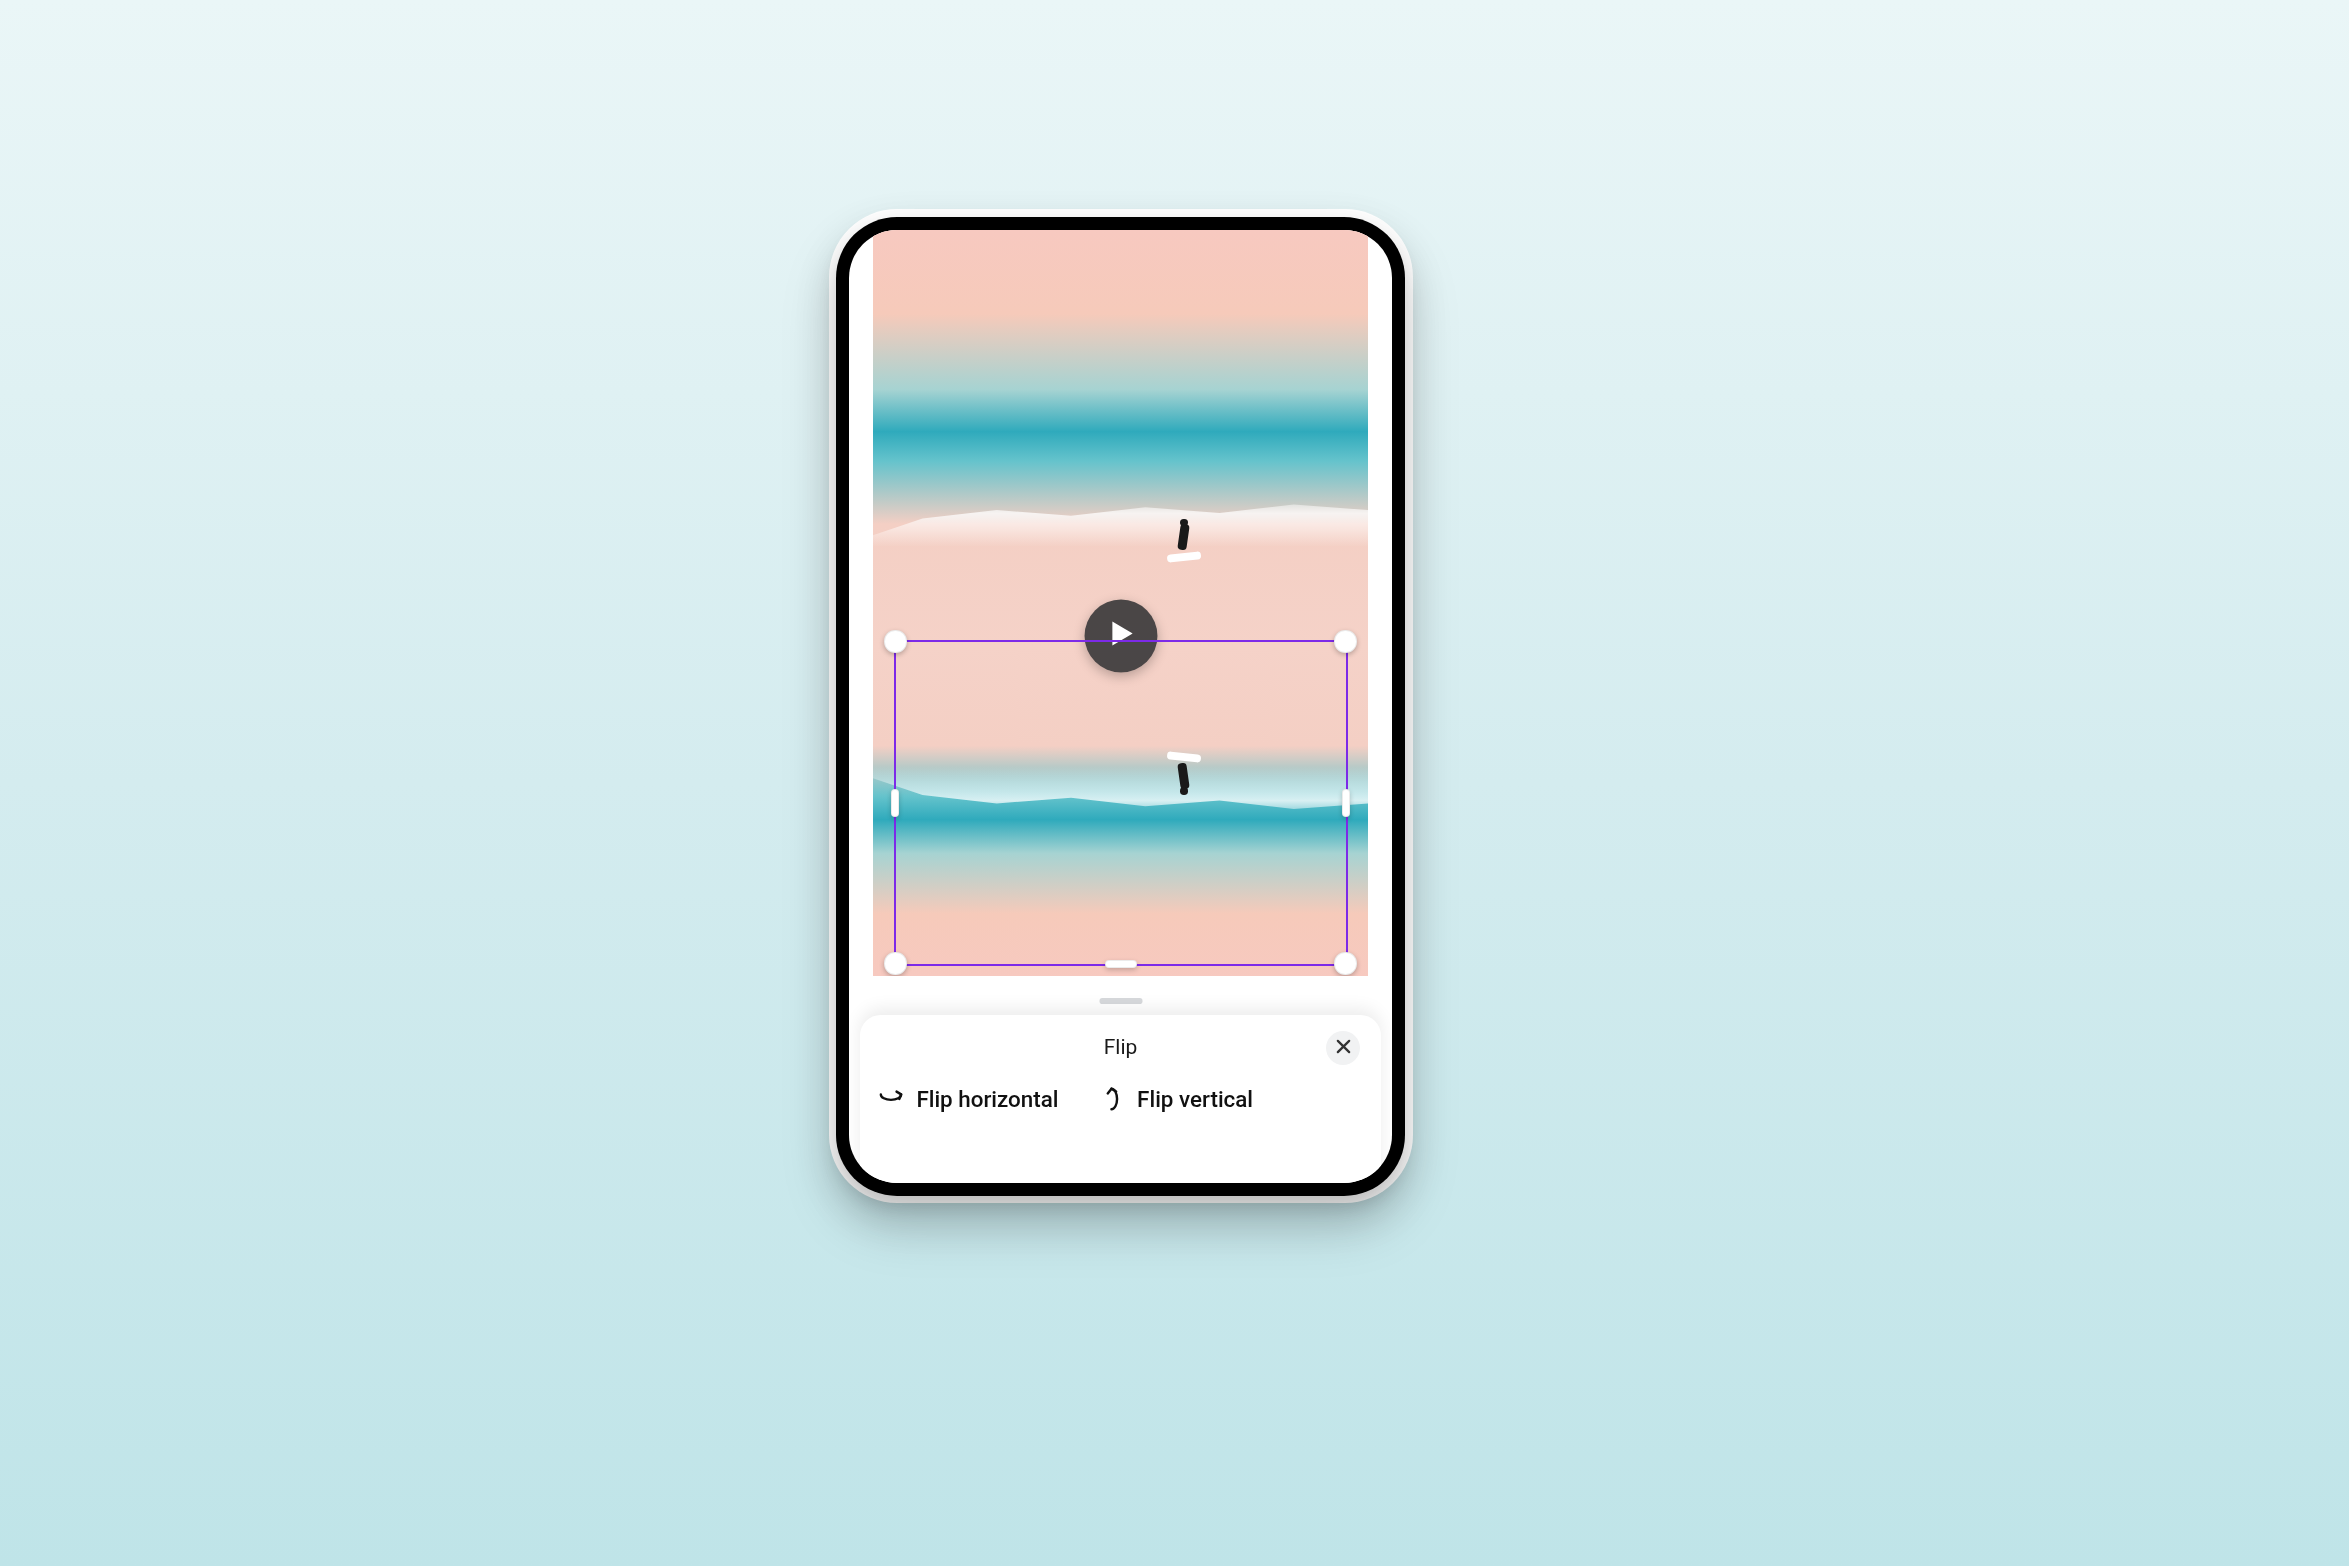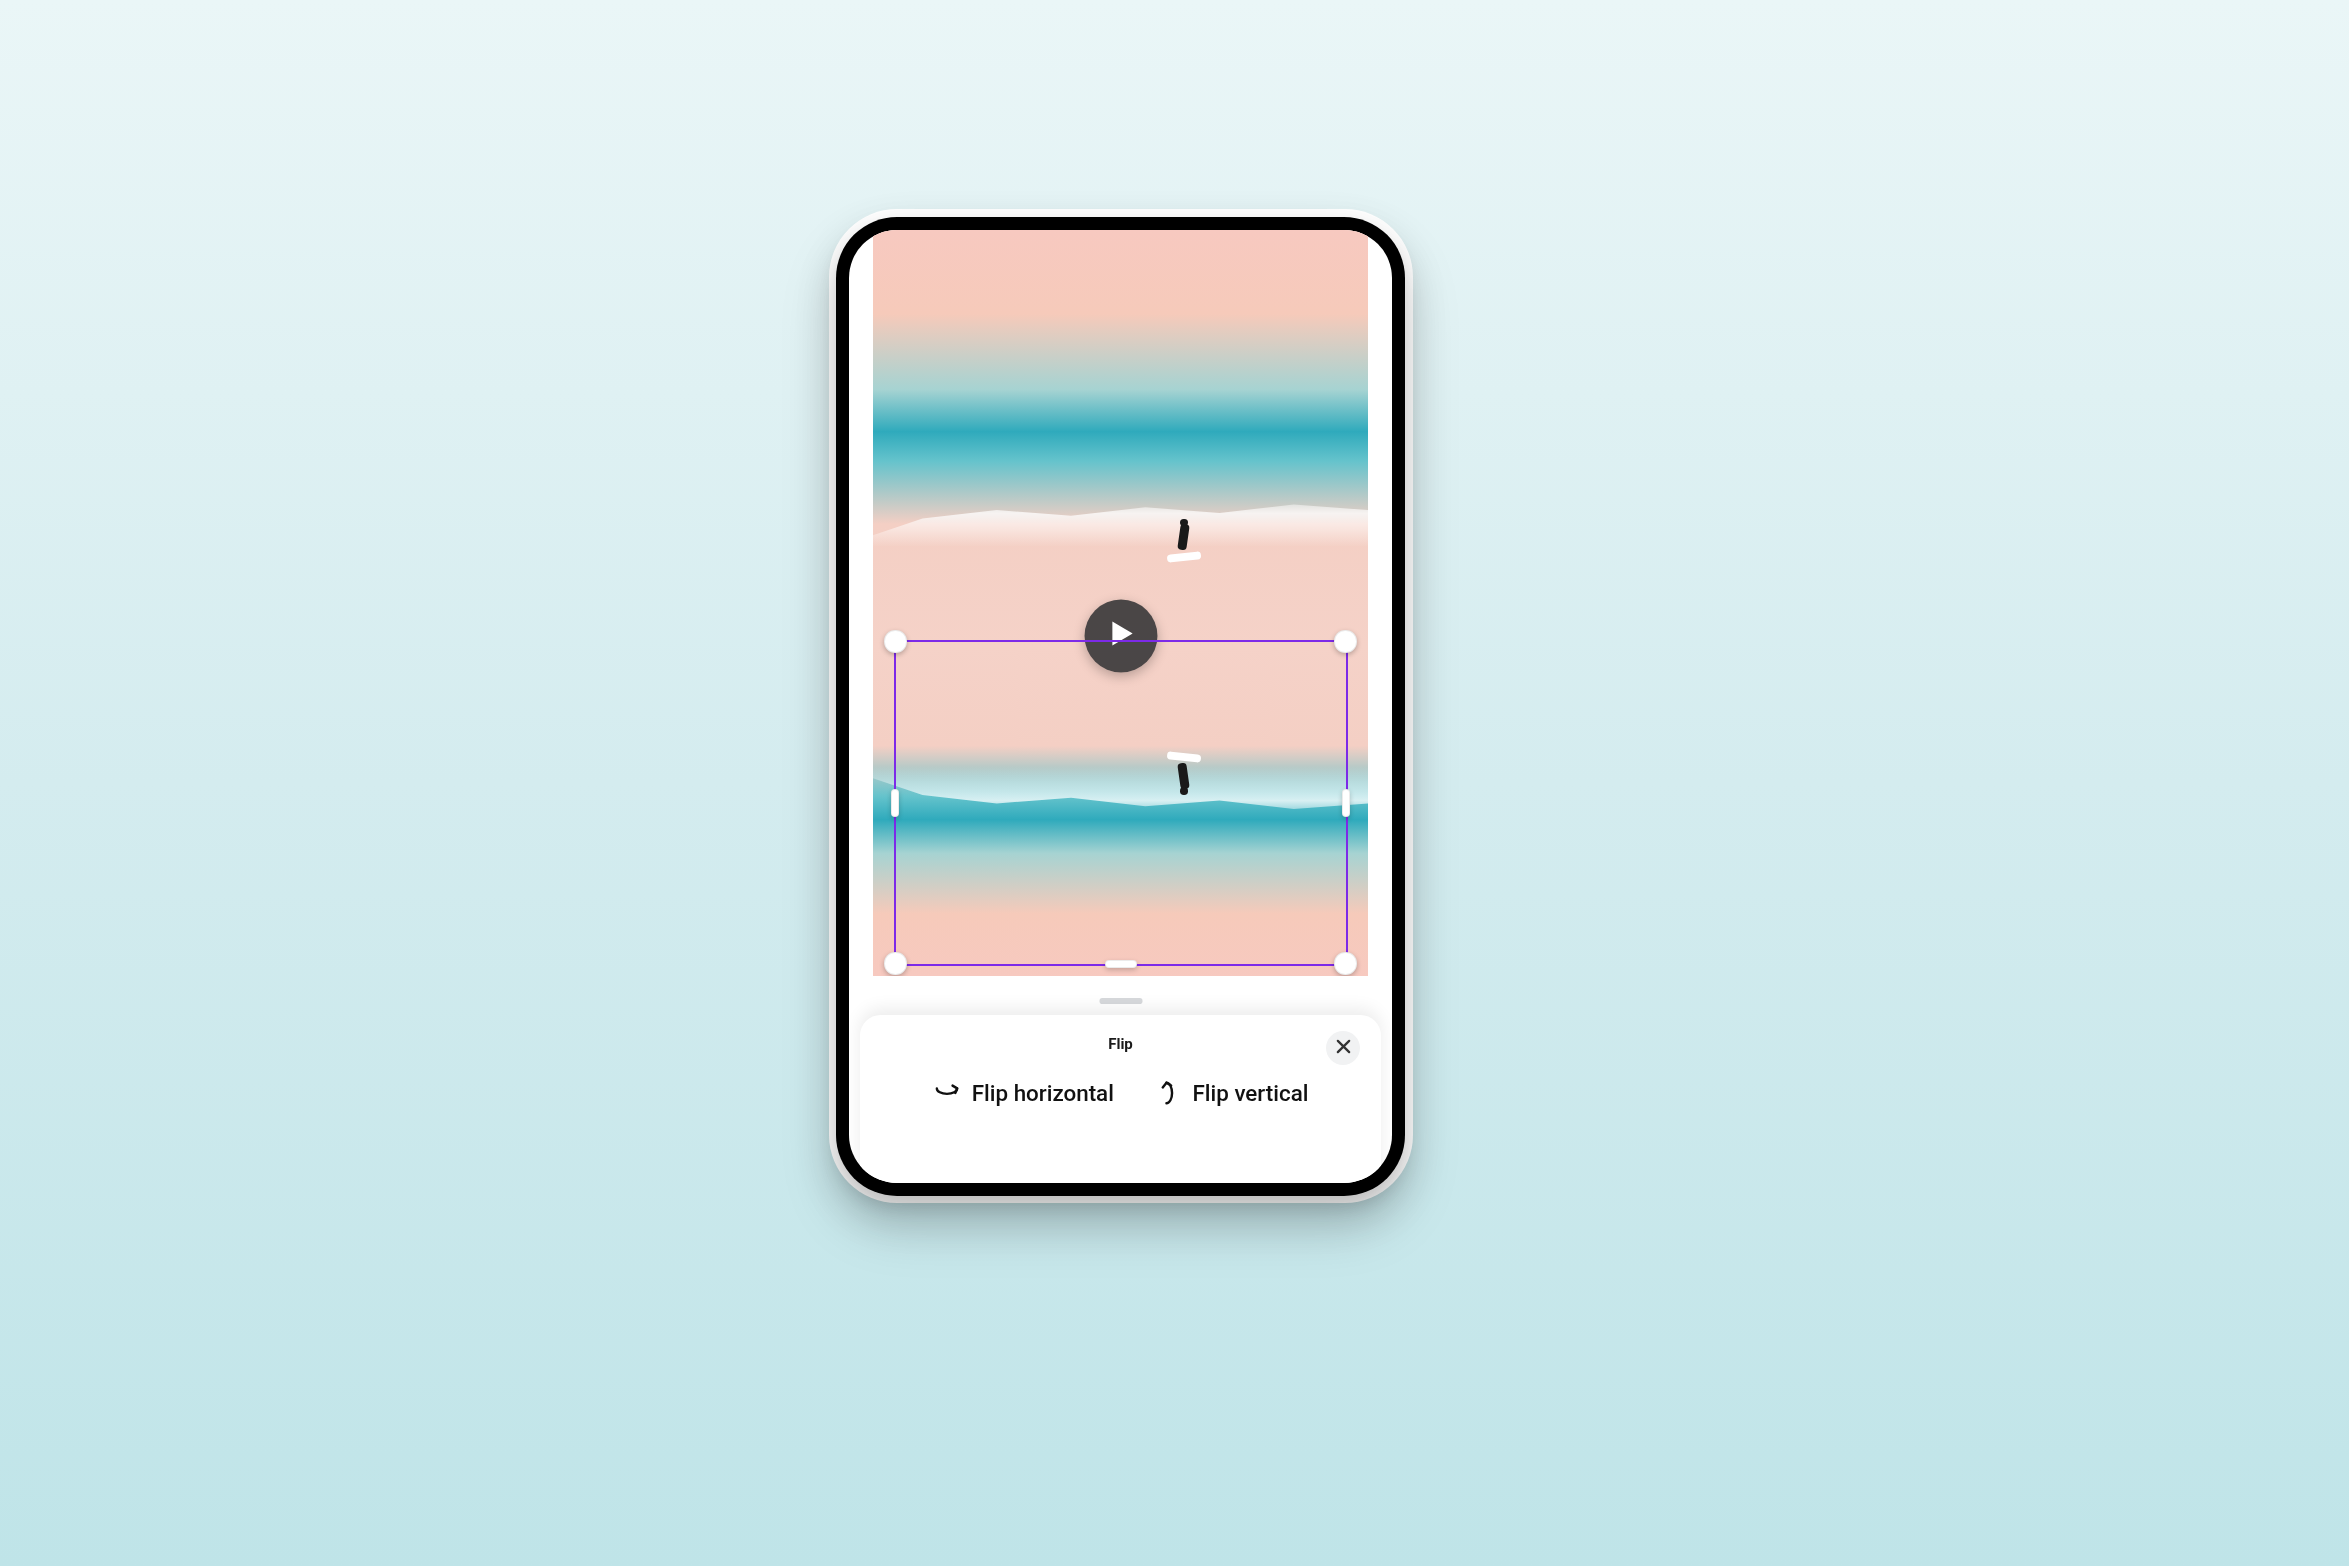--- a/index.html
+++ b/index.html
@@ -197,38 +197,38 @@
     border-top-right-radius: 20.5px;
     box-shadow: 0 -5.6px 17px rgba(0,0,0,0.08);
     padding: 20.5px 17px 17px 17px;
   }
   .sheet-header {
     position: relative;
     text-align: center;
     margin-bottom: 26px;
   }
   .sheet-title {
-    font-size: 15px;
-    font-weight: 700;
+    font-size: 21px;
+    font-weight: 400;
     color: #1a1a1a;
   }
   .close-btn {
     position: absolute;
     right: 3.7px;
     top: -3.7px;
     width: 34px; height: 34px;
     background: #f1f2f3;
     border-radius: 50%;
     display: flex;
     align-items: center;
     justify-content: center;
   }
   .sheet-actions {
     display: flex;
-    justify-content: center;
+    justify-content: flex-start;
     gap: 45px;
   }
   .action {
     display: flex;
     align-items: center;
     gap: 11.2px;
     font-size: 22.4px;
     font-weight: 500;
     color: #111;
   }

